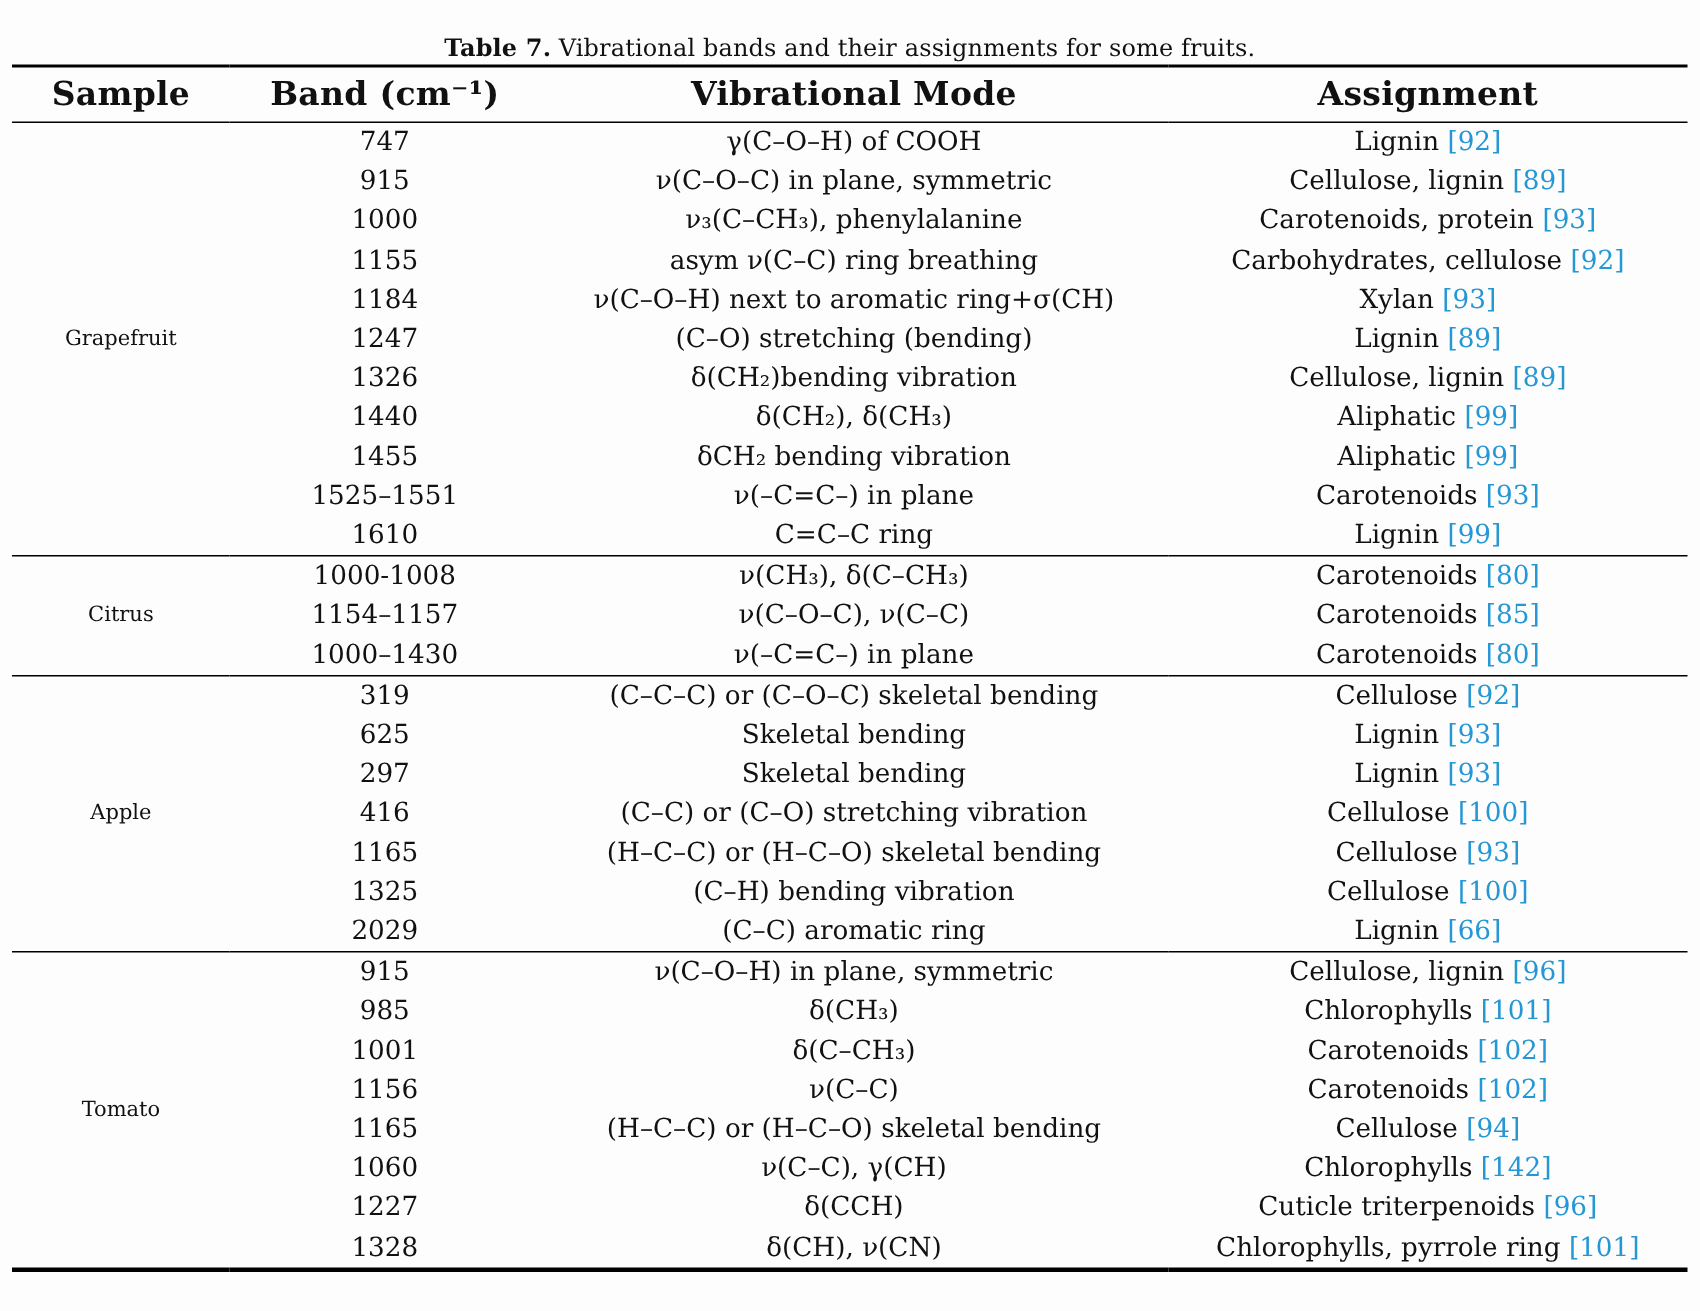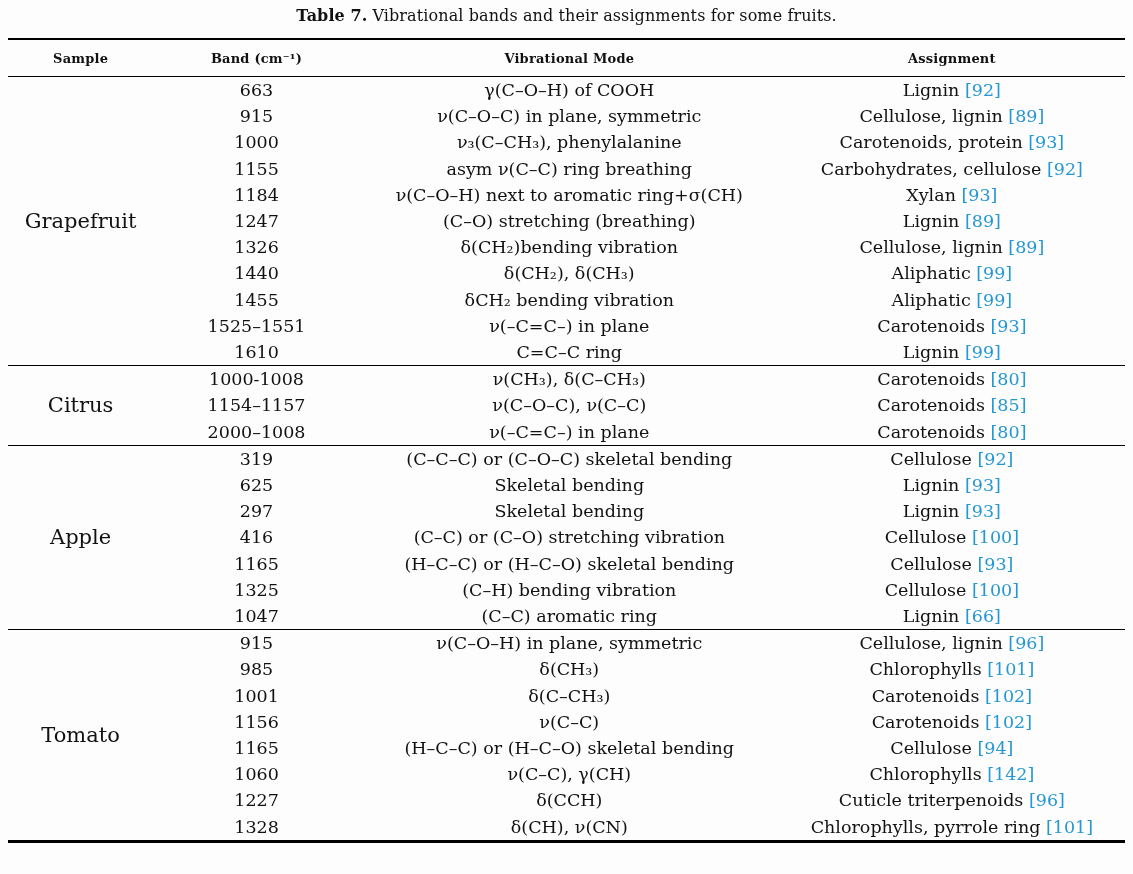--- a/index.html
+++ b/index.html
@@ -7,56 +7,56 @@
     margin: 0; padding: 0;
     width: 1133px; height: 874px;
     background: #fdfdfd;
     font-family: "DejaVu Serif", "Liberation Serif", serif;
     color: var(--ink);
     overflow: hidden;
   }
   .caption {
     text-align: center;
     font-size: 16px;
-    padding-top: 6px;
-    margin-bottom: 13px;
+    padding-top: 22px;
+    margin-bottom: 2px;
     letter-spacing: 0.1px;
   }
   .caption-label { font-weight: bold; margin-right: 5px; }
   table {
     border-collapse: collapse;
     table-layout: fixed;
     width: 1117px;
     margin: 0 auto;
     border-top: 2.5px solid #000;
     border-bottom: 3.5px solid #000;
   }
   col.c-sample { width: 13%; }
   col.c-band   { width: 18.5%; }
   col.c-mode   { width: 37.5%; }
   col.c-assign { width: 31%; }
   th {
-    font-size: 13px;
+    font-size: 22px;
     font-weight: bold;
     height: 36px;
     padding: 0;
     letter-spacing: 0.2px;
   }
   tbody.section { border-top: 1.8px solid #000; }
   td {
     font-size: 17.5px;
     line-height: 26.2px;
     height: 26.2px;
     padding: 0;
     text-align: center;
     vertical-align: middle;
     white-space: nowrap;
     overflow: hidden;
   }
-  td.sample { font-size: 21px; }
+  td.sample { font-size: 14px; }
   .ref { color: var(--link-color); cursor: pointer; }
 </style>
 </head>
 <body>
 
 <div class="caption">
   <span class="caption-label">Table 7.</span><span>Vibrational bands and their assignments for some fruits.</span>
 </div>
 
 <table id="bands-table">
@@ -70,21 +70,21 @@
     <tr id="header-row">
         <th>Sample</th>
         <th>Band (cm⁻¹)</th>
         <th>Vibrational Mode</th>
         <th>Assignment</th>
       </tr>
   </thead>
 <tbody class="section">
       <tr>
         <td class="sample" rowspan="11">Grapefruit</td>
-        <td>663</td>
+        <td>747</td>
         <td>γ(C–O–H) of COOH</td>
         <td><span>Lignin</span> <span class="ref">[92]</span></td>
       </tr>
       <tr>
         <td>915</td>
         <td>ν(C–O–C) in plane, symmetric</td>
         <td><span>Cellulose, lignin</span> <span class="ref">[89]</span></td>
       </tr>
       <tr>
         <td>1000</td>
@@ -96,21 +96,21 @@
         <td>asym ν(C–C) ring breathing</td>
         <td><span>Carbohydrates, cellulose</span> <span class="ref">[92]</span></td>
       </tr>
       <tr>
         <td>1184</td>
         <td>ν(C–O–H) next to aromatic ring+σ(CH)</td>
         <td><span>Xylan</span> <span class="ref">[93]</span></td>
       </tr>
       <tr>
         <td>1247</td>
-        <td>(C–O) stretching (breathing)</td>
+        <td>(C–O) stretching (bending)</td>
         <td><span>Lignin</span> <span class="ref">[89]</span></td>
       </tr>
       <tr>
         <td>1326</td>
         <td>δ(CH₂)bending vibration</td>
         <td><span>Cellulose, lignin</span> <span class="ref">[89]</span></td>
       </tr>
       <tr>
         <td>1440</td>
         <td>δ(CH₂), δ(CH₃)</td>
@@ -138,21 +138,21 @@
         <td>1000-1008</td>
         <td>ν(CH₃), δ(C–CH₃)</td>
         <td><span>Carotenoids</span> <span class="ref">[80]</span></td>
       </tr>
       <tr>
         <td>1154–1157</td>
         <td>ν(C–O–C), ν(C–C)</td>
         <td><span>Carotenoids</span> <span class="ref">[85]</span></td>
       </tr>
       <tr>
-        <td>2000–1008</td>
+        <td>1000–1430</td>
         <td>ν(–C=C–) in plane</td>
         <td><span>Carotenoids</span> <span class="ref">[80]</span></td>
       </tr>
     </tbody>
     <tbody class="section">
       <tr>
         <td class="sample" rowspan="7">Apple</td>
         <td>319</td>
         <td>(C–C–C) or (C–O–C) skeletal bending</td>
         <td><span>Cellulose</span> <span class="ref">[92]</span></td>
@@ -176,21 +176,21 @@
         <td>1165</td>
         <td>(H–C–C) or (H–C–O) skeletal bending</td>
         <td><span>Cellulose</span> <span class="ref">[93]</span></td>
       </tr>
       <tr>
         <td>1325</td>
         <td>(C–H) bending vibration</td>
         <td><span>Cellulose</span> <span class="ref">[100]</span></td>
       </tr>
       <tr>
-        <td>1047</td>
+        <td>2029</td>
         <td>(C–C) aromatic ring</td>
         <td><span>Lignin</span> <span class="ref">[66]</span></td>
       </tr>
     </tbody>
     <tbody class="section">
       <tr>
         <td class="sample" rowspan="8">Tomato</td>
         <td>915</td>
         <td>ν(C–O–H) in plane, symmetric</td>
         <td><span>Cellulose, lignin</span> <span class="ref">[96]</span></td>

